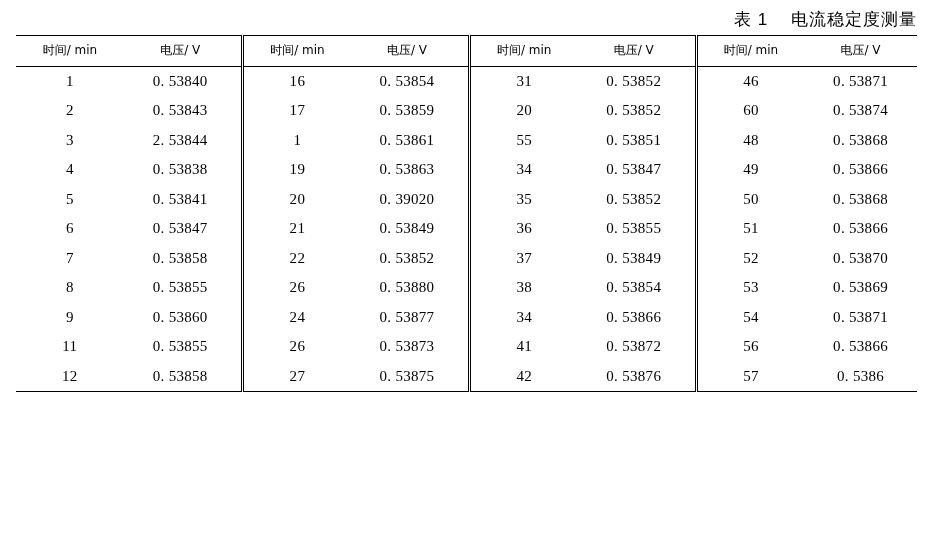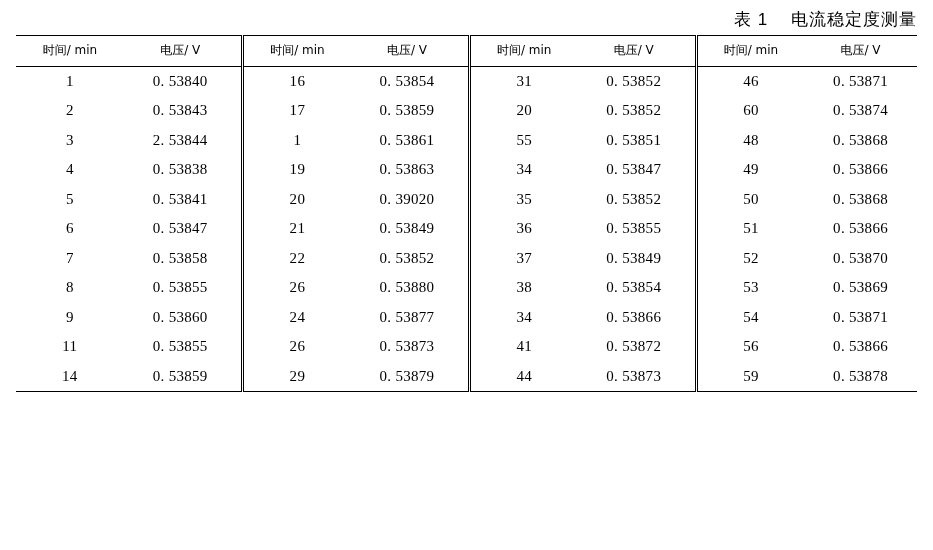--- a/index.html
+++ b/index.html
@@ -241,29 +241,29 @@
           <td class="sep-left">26</td>
           <td>0. 53873</td>
           <td></td>
           <td class="sep-left">41</td>
           <td>0. 53872</td>
           <td></td>
           <td class="sep-left">56</td>
           <td>0. 53866</td>
         </tr>
         <tr>
-          <td>14</td>
-          <td>0. 53859</td>
-          <td></td>
-          <td class="sep-left">29</td>
-          <td>0. 53879</td>
-          <td></td>
-          <td class="sep-left">44</td>
-          <td>0. 53873</td>
-          <td></td>
-          <td class="sep-left">59</td>
-          <td>0. 53878</td>
+          <td>12</td>
+          <td>0. 53858</td>
+          <td></td>
+          <td class="sep-left">27</td>
+          <td>0. 53875</td>
+          <td></td>
+          <td class="sep-left">42</td>
+          <td>0. 53876</td>
+          <td></td>
+          <td class="sep-left">57</td>
+          <td>0. 5386</td>
         </tr>
       </tbody>
     </table>
   </div>
 
 </div>
 
 </body></html>

